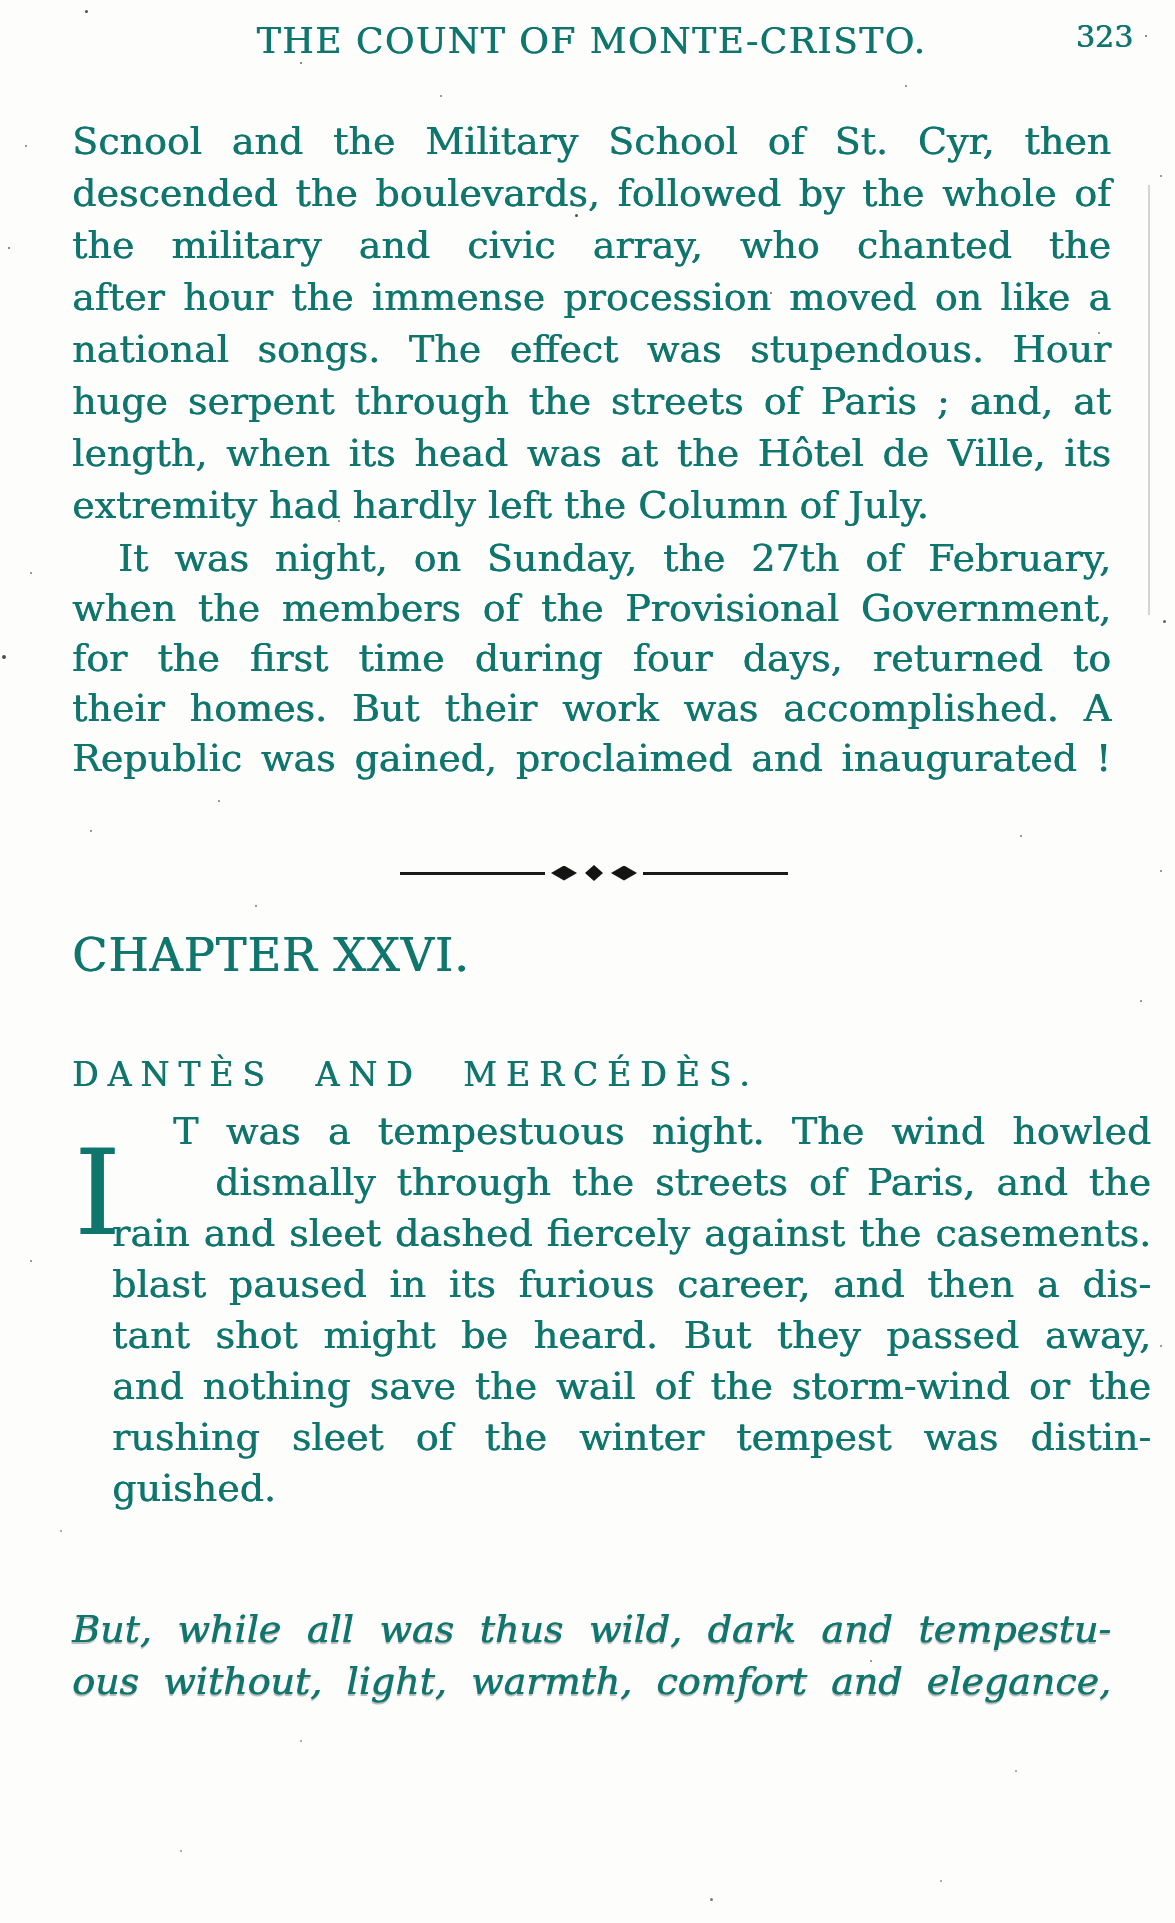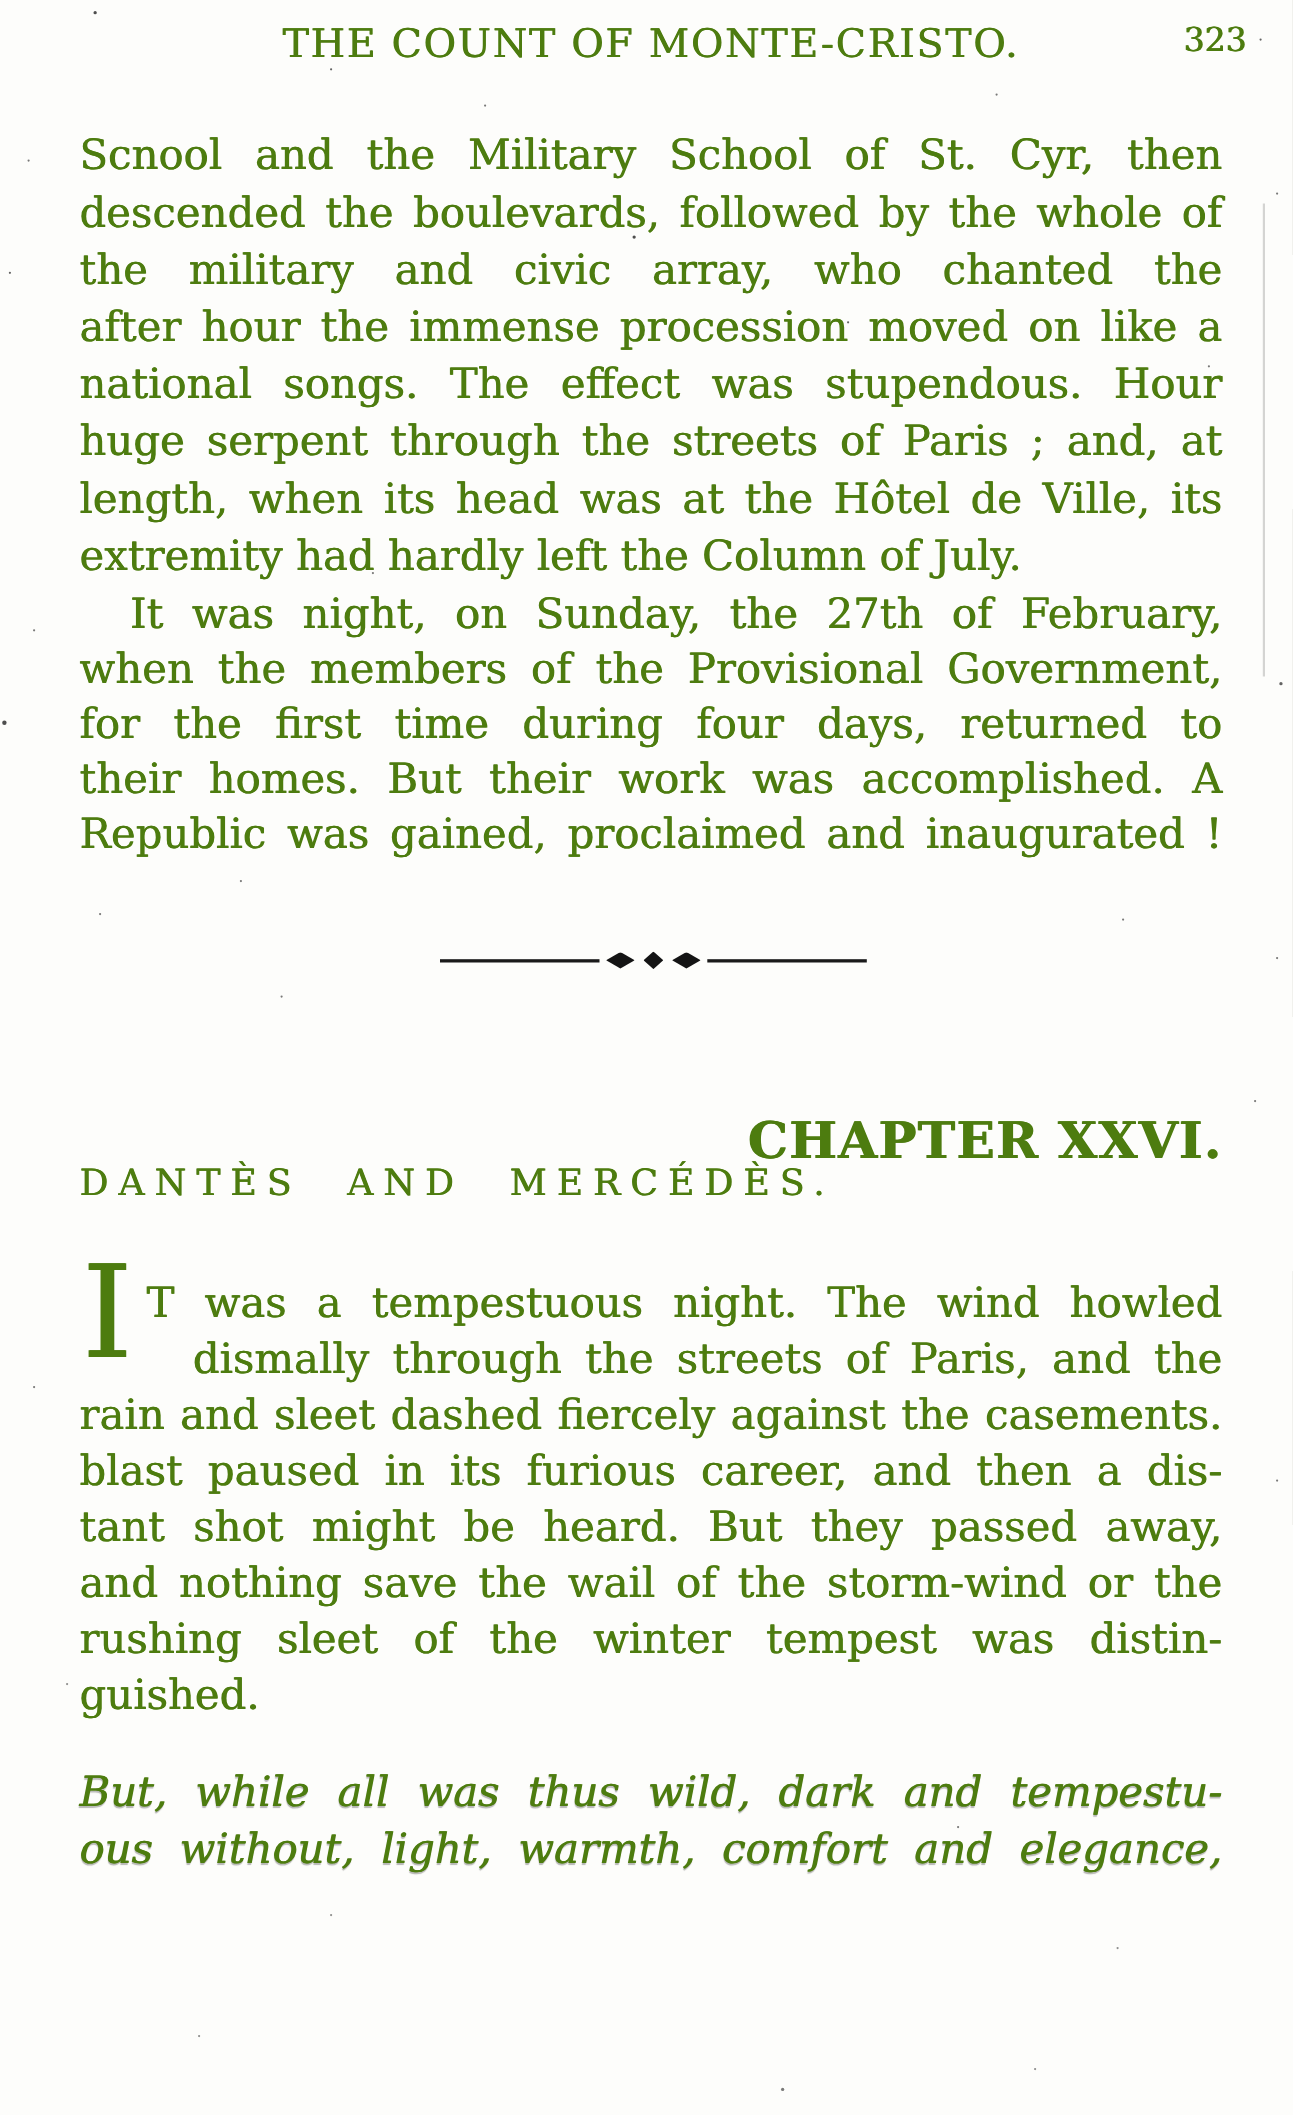--- a/index.html
+++ b/index.html
@@ -3,39 +3,39 @@
 <meta charset="utf-8">
 <style>
   html,body{margin:0;padding:0;background:#e8e8e4;}
   .page{
     position:relative;
     width:1175px;height:1923px;
     margin:0 auto;
     background:#fdfdfb;
     overflow:hidden;
     font-family:"DejaVu Serif", serif;
-    color:#4d7c0f;
+    color:#0f766e;
   }
   
   .running-title{
     position:absolute;top:20px;left:72px;width:1039px;
     text-align:center;font-size:36px;line-height:42px;
     letter-spacing:1.5px;white-space:nowrap;
     text-shadow:0.6px 0 0 currentColor;
   }
   .page-number{
     position:absolute;top:14px;right:42px;
     font-size:30px;line-height:46px;
     text-shadow:0.8px 0 0 currentColor;
   }
   
   .para{position:absolute;left:72px;width:1039px;}
   #para1{top:115px;line-height:52px;}
   #para2{top:533px;line-height:50px;}
-  #para3{top:1159px;line-height:51px;}
+  #para3{top:1106px;line-height:51px;margin-left:40px;}
   #para4{top:1603px;line-height:52px;}
   .line{
     font-size:38px;
     white-space:nowrap;
     text-align:justify;
     text-align-last:justify;
     -moz-text-align-last:justify;
     text-shadow:0.6px 0 0 currentColor;
   }
   .line.last{text-align-last:left;-moz-text-align-last:left;}
@@ -56,22 +56,22 @@
   }
   .divider .rule{flex:1;height:3px;background:#1a1a1a;}
   .divider .orn{display:flex;align-items:center;padding:0 2px;}
   .di{
     width:26px;height:15px;margin:0 4px;background:#141414;
     clip-path:polygon(0 50%,50% 0,100% 50%,50% 100%);
   }
   .di.mid{width:18px;height:16px;}
   
   .chapter-heading{
-    position:absolute;top:1010px;left:72px;width:1039px;margin:0;
-    text-align:right;font-size:46px;line-height:54px;font-weight:bold;
+    position:absolute;top:928px;left:72px;width:1039px;margin:0;
+    text-align:left;font-size:46px;line-height:54px;font-weight:normal;
     letter-spacing:1px;text-shadow:0.8px 0 0 currentColor;
   }
   .chapter-subtitle{
     position:absolute;top:1055px;left:72px;width:1039px;margin:0;
     text-align:left;font-size:33px;line-height:40px;font-weight:normal;
     letter-spacing:9px;word-spacing:22px;white-space:nowrap;
     text-shadow:0.6px 0 0 currentColor;
   }
   
   .speck{position:absolute;background:#222;border-radius:50%;}

